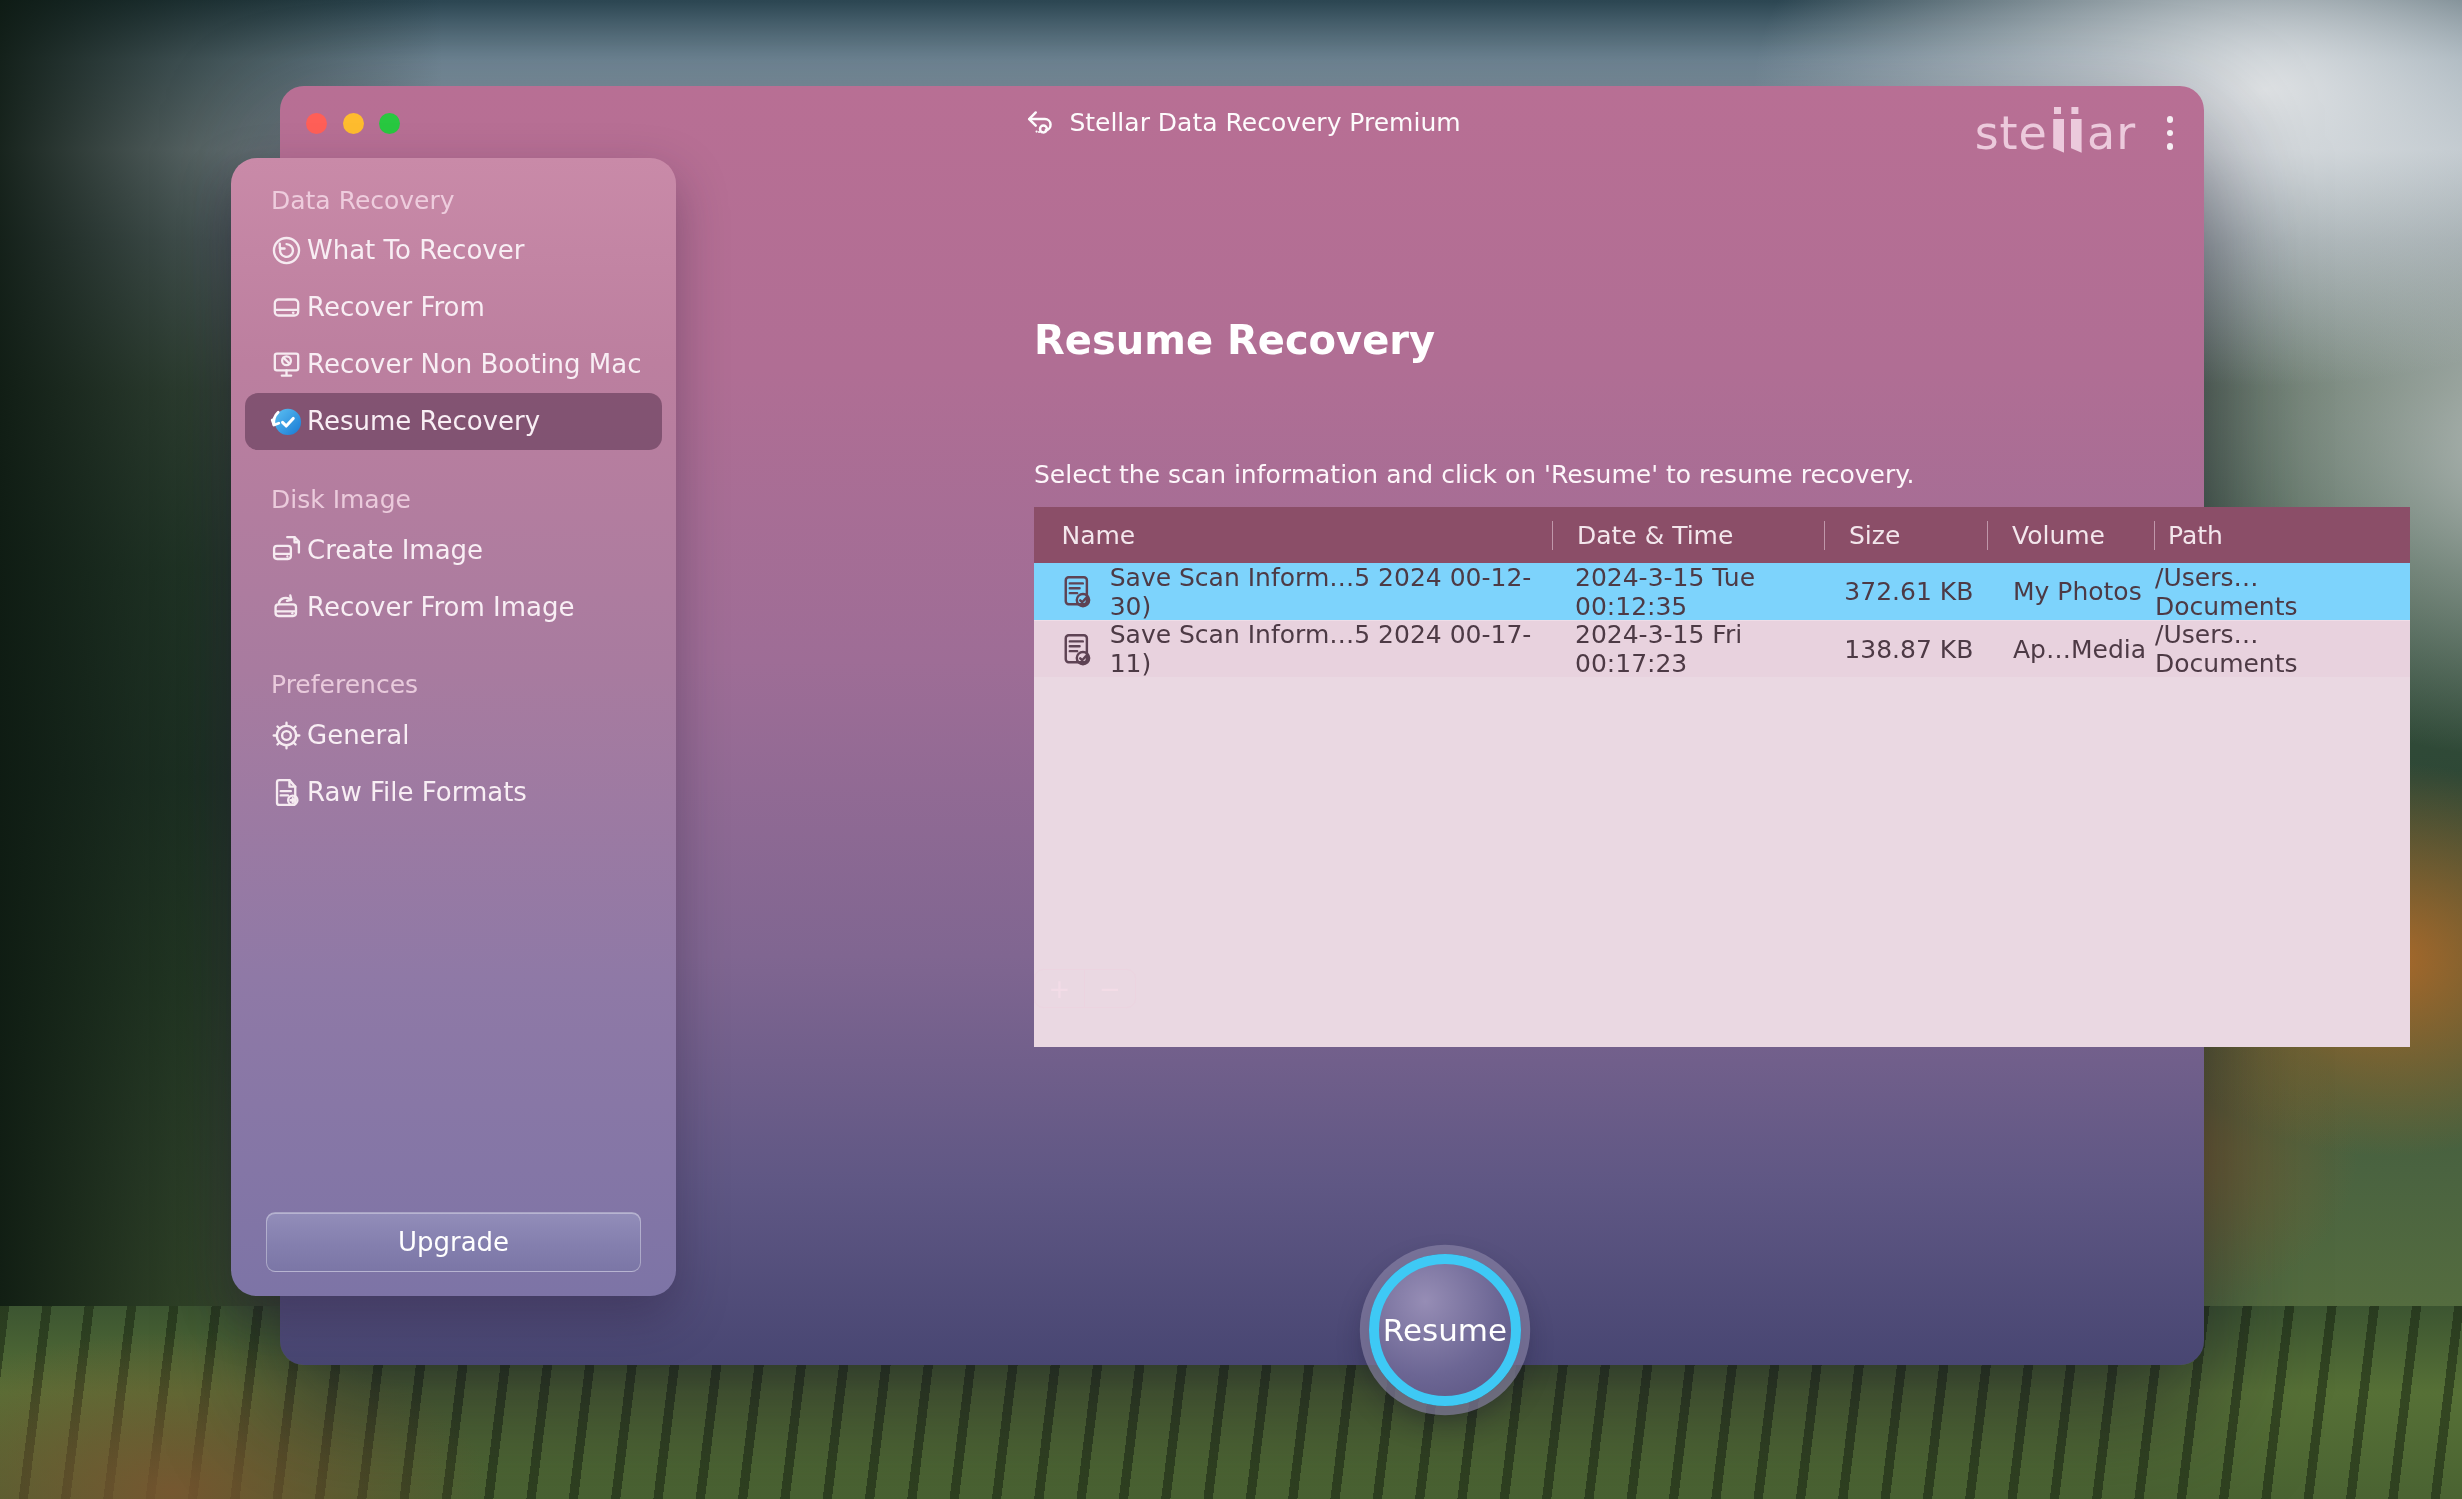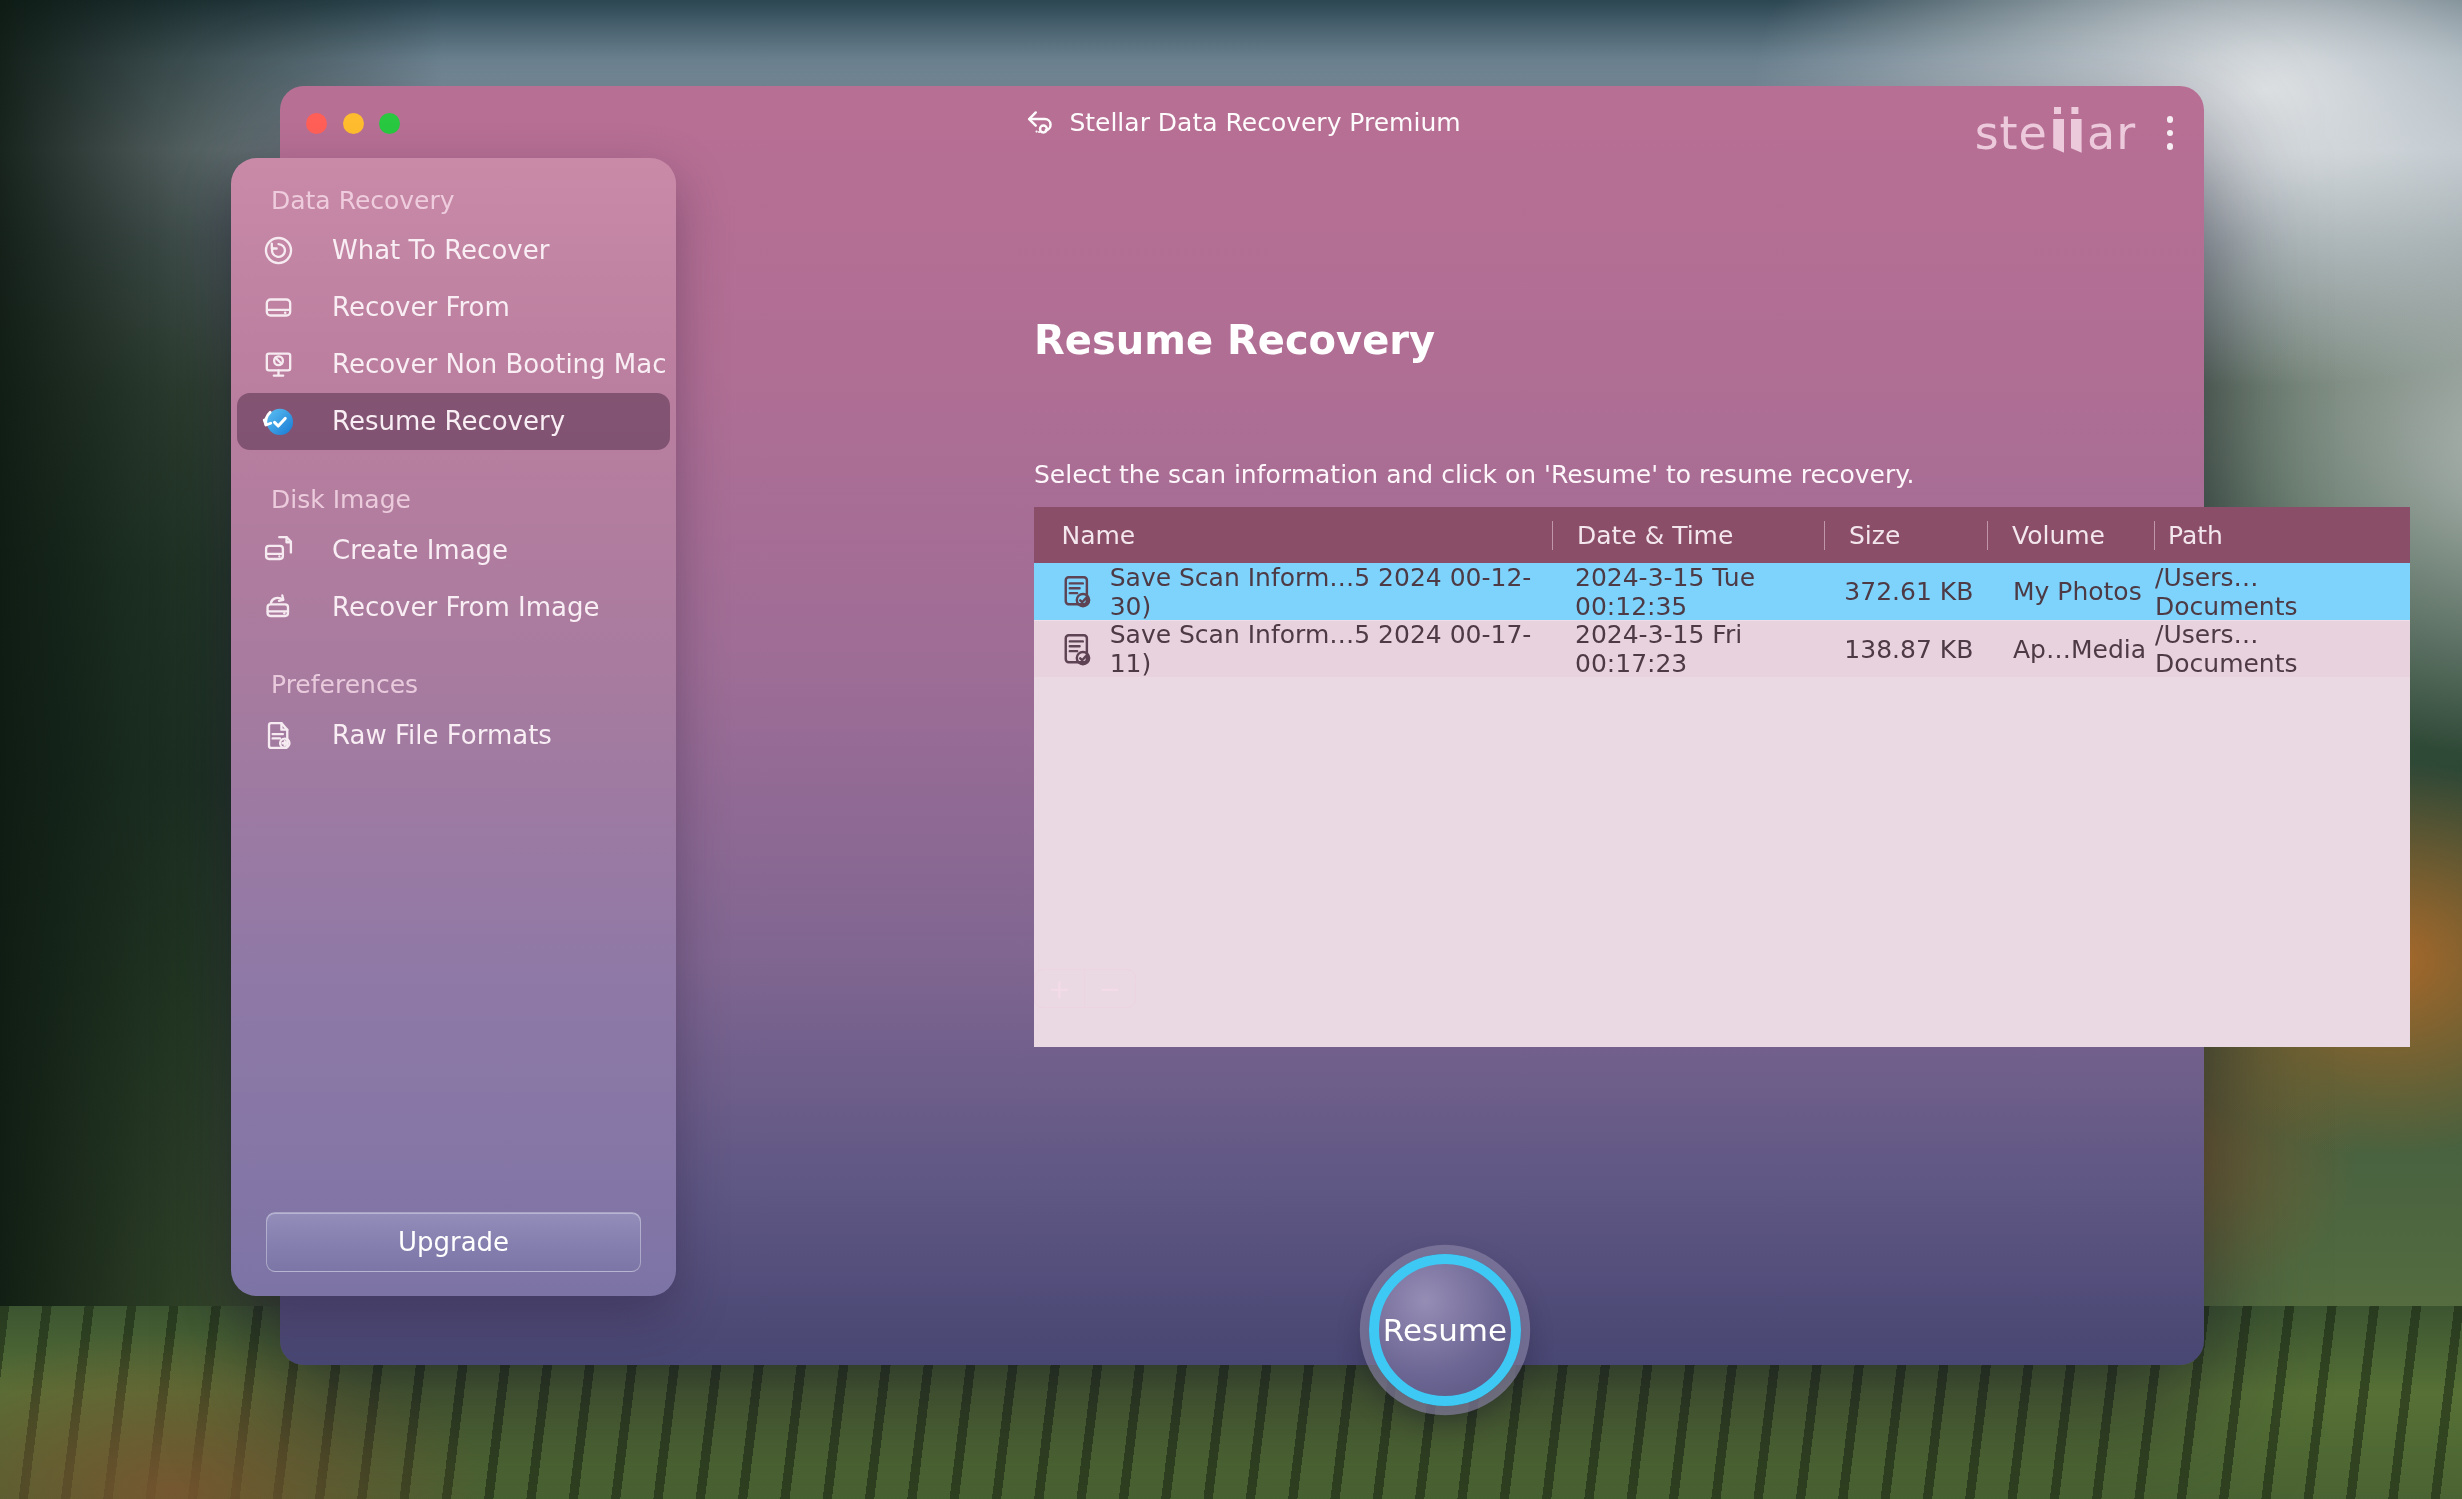--- a/index.html
+++ b/index.html
@@ -54,22 +54,22 @@
     flex-direction:column; align-items:center; justify-content:center; gap:7.3px; cursor:pointer; }
   .kebab i { width:6.4px; height:6.4px; border-radius:50%; background:#f6eef3; }
 
   
   .sidebar { position:absolute; left:231px; top:158px; width:445px; height:1138px;
     border-radius:26px; padding:24px 0 0 0;
     background:linear-gradient(180deg,#c98aa8 0%,#bc7f9f 18%,#a87b9f 45%,#8f79a6 72%,#7d74a6 100%);
     box-shadow:0 20px 50px rgba(38,24,52,.35); }
   .side-group + .side-group { margin-top:35px; }
   .side-section-label { margin:3.7px 0 7.3px 40px; font-size:25px; color:rgba(244,216,230,.85); }
-  .side-item { position:relative; height:57px; margin:0 6px; padding-left:24px; border-radius:13px;
-    display:flex; align-items:center; gap:36px; color:#f8eef4; cursor:pointer; }
+  .side-item { position:relative; height:57px; margin:0 14px; padding-left:24px; border-radius:13px;
+    display:flex; align-items:center; gap:3px; color:#f8eef4; cursor:pointer; }
   .side-item.selected { background:rgba(86,48,76,.55); }
   .side-item .icn { width:35px; height:35px; flex:0 0 35px; color:#f6ebf1; }
   .side-item .icn svg { width:35px; height:35px; display:block; }
   .side-label { font-size:26px; white-space:nowrap; }
 
   .upgrade-btn { position:absolute; left:35px; right:35px; bottom:24px; height:60px;
     border-radius:9.2px; border:0.9px solid rgba(255,255,255,.35);
     background:linear-gradient(180deg,#928db9 0%,#847fae 55%,#7b76a6 100%);
     color:#ffffff; font-size:26px; font-family:inherit; cursor:pointer;
     box-shadow:inset 0 0.9px 0 rgba(255,255,255,.35); }
@@ -292,20 +292,30 @@
           <path d="M14.6 4.4l.7 3-3 .7"></path>
         </svg>
       </span>
       <span class="side-label">Recover From Image</span>
     </div>
   </div>
 
   <div class="side-group">
     <div class="side-section-label">Preferences</div>
 
+    <div class="side-item">
+      <span class="icn">
+        <svg viewBox="0 0 24 24" fill="none" stroke="currentColor" stroke-width="1.6" stroke-linecap="round">
+          <circle cx="12" cy="12" r="3"></circle>
+          <circle cx="12" cy="12" r="6.6"></circle>
+          <path d="M12 3.2v2.2M12 18.6v2.2M3.2 12h2.2M18.6 12h2.2M5.8 5.8l1.6 1.6M16.6 16.6l1.6 1.6M18.2 5.8l-1.6 1.6M7.4 16.6l-1.6 1.6"></path>
+        </svg>
+      </span>
+      <span class="side-label">General</span>
+    </div>
 
     <div class="side-item">
       <span class="icn">
         <svg viewBox="0 0 24 24" fill="none" stroke="currentColor" stroke-width="1.6" stroke-linecap="round" stroke-linejoin="round">
           <path d="M14 3.5H7A1.5 1.5 0 0 0 5.5 5v14A1.5 1.5 0 0 0 7 20.5h9.5A1.5 1.5 0 0 0 18 19v-11z"></path>
           <path d="M14 3.5V8h4"></path>
           <path d="M8 11h7M8 14h5"></path>
           <circle cx="16.3" cy="17.3" r="3.2"></circle>
           <path d="M16.3 15.8v3M14.8 17.3h3"></path>
         </svg>

